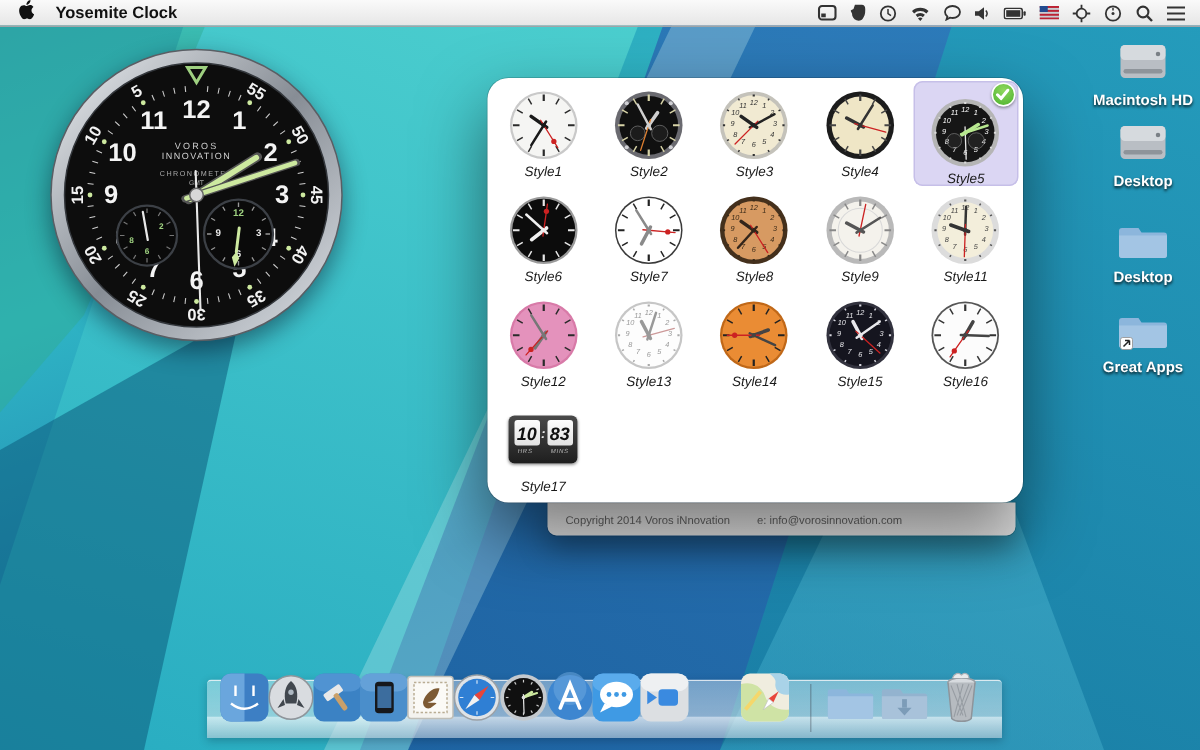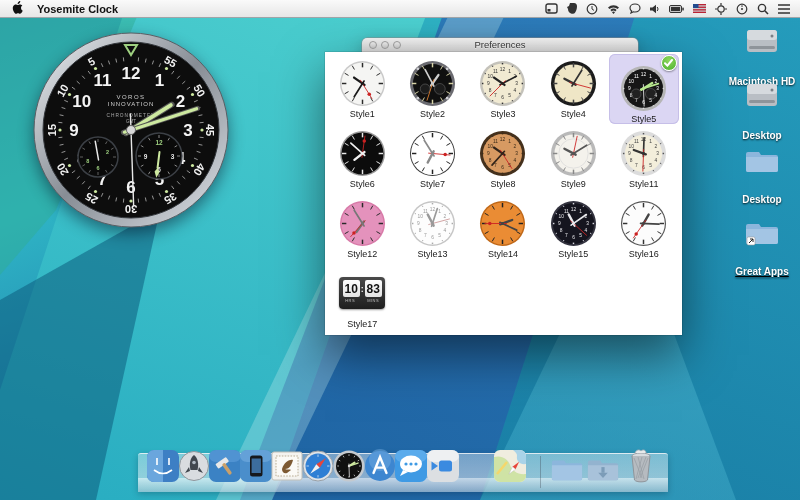--- a/index.html
+++ b/index.html
@@ -30,22 +30,22 @@
   
   #titlebar{position:absolute;left:362px;top:38px;width:276px;height:14px;z-index:20;
     background:linear-gradient(#f4f4f4,#d7d7d7);border-radius:5px 5px 0 0;
     box-shadow:0 0 0 0.5px #8f8f8f,0 6px 18px rgba(0,0,0,.35);}
   #titlebar .tl{position:absolute;top:3px;width:8px;height:8px;border-radius:50%;
     background:linear-gradient(#f2f2f2,#cfcfcf);border:0.5px solid #a2a2a2;box-sizing:border-box;}
   #titlebar .t1{left:7px}#titlebar .t2{left:19px}#titlebar .t3{left:31px}
   #titlebar .wtitle{display:block;text-align:center;font-size:9.5px;color:#3a3a3a;line-height:14px;
     text-shadow:0 1px 0 rgba(255,255,255,.8);}
   #panel{position:absolute;left:325px;top:52px;width:357px;height:283px;z-index:22;
-    background:#fff;border-radius:0;
-    box-shadow:0 0 0 0.5px rgba(0,0,0,.2),0 20px 45px rgba(0,0,0,.5);}
+    background:#fff;border-radius:14px;
+    box-shadow:0 0 0 0.5px rgba(0,0,0,.2),0 20px 45px rgba(0,0,0,.5);font-style:italic;}
   #grid{position:absolute;left:2px;top:2px;display:grid;grid-template-columns:repeat(5,70.4px);
     grid-auto-rows:70px;}
   .cell{display:flex;flex-direction:column;align-items:center;justify-content:flex-start;
     padding-top:4px;border-radius:6px;position:relative;}
   .cell .cbox{height:50px;display:flex;align-items:center;justify-content:center;}
   .cell .clabel{font-size:9px;color:#1a1a1a;margin-top:1px;}
   .cell.sel{background:#dbd6f3;box-shadow:inset 0 0 0 1px #c6bfe8;justify-content:flex-end;}
   .badge{position:absolute;top:1px;right:2px;width:16px;height:16px;border-radius:50%;
     background:radial-gradient(circle at 50% 30%,#8ed75e,#4cb22e);border:1.5px solid #fff;
     box-sizing:border-box;box-shadow:0 1px 2px rgba(0,0,0,.4);display:flex;align-items:center;justify-content:center;}
@@ -59,21 +59,21 @@
   .fliplabels{display:flex;width:100%;justify-content:space-around;margin-top:1px;}
   .fliplabels span{font-size:4px;color:#bbb;letter-spacing:.5px;}
   #footer{position:absolute;left:365px;top:335px;width:312px;height:22px;z-index:21;
     background:linear-gradient(#f1f1f1,#e3e3e3);border-radius:0 0 6px 6px;
     box-shadow:0 0 0 0.5px rgba(0,0,0,.2),0 8px 20px rgba(0,0,0,.35);
     display:flex;align-items:center;gap:18px;padding-left:12px;box-sizing:border-box;}
   #footer span{font-size:7.5px;color:#666;}
 
   
   .dicon{position:absolute;left:725px;width:74px;text-align:center;z-index:8;}
-  .dicon .ilabel{display:block;margin-top:16px;font-size:10px;font-weight:bold;color:#fff;
+  .dicon .ilabel{display:block;margin-top:1px;font-size:10px;font-weight:bold;color:#fff;
     text-shadow:0 1px 2px rgba(0,0,0,.85);}
   
   #dockshelf{position:absolute;left:138px;bottom:8px;width:530px;height:38px;z-index:30;
     border-radius:3px 3px 0 0;border-top:1px solid rgba(255,255,255,.7);
     background:linear-gradient(180deg,rgba(240,246,250,.40) 0%,rgba(225,233,240,.55) 62%,rgba(250,252,254,.75) 63%,rgba(195,207,218,.6) 100%);
     box-shadow:0 2px 6px rgba(0,20,40,.25);}
   .dockicon{position:absolute;bottom:13px;z-index:31;}
   .dockdiv{position:absolute;bottom:12px;width:1px;height:32px;background:rgba(60,70,80,.35);z-index:31;}
 </style>
 </head>
@@ -328,34 +328,28 @@
       <div class="dicon" style="top: 80px;"><span><svg width="36" height="30" viewBox="0 0 36 30">
             <rect x="3" y="4" width="30" height="22" rx="3" fill="#b9bec4"></rect>
             <rect x="3" y="4" width="30" height="10" rx="3" fill="#d6dade"></rect>
             <rect x="5" y="20" width="26" height="3" rx="1.5" fill="#8e949a"></rect>
             <circle cx="28" cy="10" r="1.5" fill="#7a8086"></circle>
           </svg></span><span class="ilabel">Desktop</span></div>
       <div class="dicon" style="top: 146px;"><span><svg width="36" height="28" viewBox="0 0 36 28">
             <path d="M4 6h11l2 3h15a2 2 0 0 1 2 2v13a2 2 0 0 1-2 2H4a2 2 0 0 1-2-2V8a2 2 0 0 1 2-2z" fill="#8cb6dc"></path>
             <path d="M2 11h32v13a2 2 0 0 1-2 2H4a2 2 0 0 1-2-2z" fill="#a3c5e4"></path>
           </svg></span><span class="ilabel">Desktop</span></div>
-      <div class="dicon" style="top: 218px; text-decoration: underline;"><span><svg width="36" height="28" viewBox="0 0 36 28">
+      <div class="dicon" style="top: 206px;"><span><svg width="36" height="28" viewBox="0 0 36 28">
             <path d="M4 6h11l2 3h15a2 2 0 0 1 2 2v13a2 2 0 0 1-2 2H4a2 2 0 0 1-2-2V8a2 2 0 0 1 2-2z" fill="#8cb6dc"></path>
             <path d="M2 11h32v13a2 2 0 0 1-2 2H4a2 2 0 0 1-2-2z" fill="#a3c5e4"></path>
             <rect x="3" y="19" width="8" height="8" rx="1.5" fill="#fff" stroke="#999" stroke-width="0.6"></rect>
             <path d="M5 25 9 21M9 21h-3M9 21v3" stroke="#222" stroke-width="1" fill="none"></path>
           </svg></span><span class="ilabel">Great Apps</span></div>
     </div>
 
-  <div id="titlebar">
-    <span class="tl t1"></span>
-    <span class="tl t2"></span>
-    <span class="tl t3"></span>
-    <span class="wtitle">Preferences</span>
-  </div>
   <div id="panel">
     <div id="grid">
         <div class="cell">
           <div class="cbox">
             <svg viewBox="-24 -24 48 48" width="47" height="47">
               <circle cx="0" cy="0" r="23" fill="#c9c9c9"></circle>
               <circle cx="0" cy="0" r="21.5" fill="#f5f5f3"></circle>
               <line x1="1.0103336092965664e-15" y1="-16.5" x2="1.2858791391047208e-15" y2="-21" stroke="#2a2a2a" stroke-width="1.5" stroke-linecap="butt"></line>
               <line x1="8.250000000000002" y1="-14.289419162443236" x2="10.500000000000002" y2="-18.186533479473212" stroke="#2a2a2a" stroke-width="1" stroke-linecap="butt"></line>
               <line x1="14.289419162443238" y1="-8.249999999999998" x2="18.186533479473212" y2="-10.499999999999998" stroke="#2a2a2a" stroke-width="1" stroke-linecap="butt"></line>
@@ -829,20 +823,24 @@
               <div class="fliplabels">
                 <span>HRS</span>
                 <span>MINS</span>
               </div>
             </div>
           </div>
           <span class="clabel">Style17</span>
         </div>
       </div>
   </div>
+  <div id="footer">
+    <span>Copyright 2014 Voros iNnovation</span>
+    <span>e: info@vorosinnovation.com</span>
+  </div>
 
   <div id="dockshelf"></div>
   <div id="dockicons">
       <span class="dockicon" style="left: 146px;"><svg width="34" height="34" viewBox="0 0 34 34">
           <rect x="1" y="1" width="32" height="32" rx="7" fill="#3d7fc4"></rect>
           <path d="M1 1h16v32H8a7 7 0 0 1-7-7V8a7 7 0 0 1 7-7z" fill="#6aa6dd"></path>
           <path d="M8 21q9 7 18 0" stroke="#fff" stroke-width="1.6" fill="none"></path>
           <path d="M11 9v7M23 9v7" stroke="#fff" stroke-width="1.6"></path>
         </svg></span>
       <span class="dockicon" style="left: 177px;"><svg width="34" height="34" viewBox="0 0 34 34">

